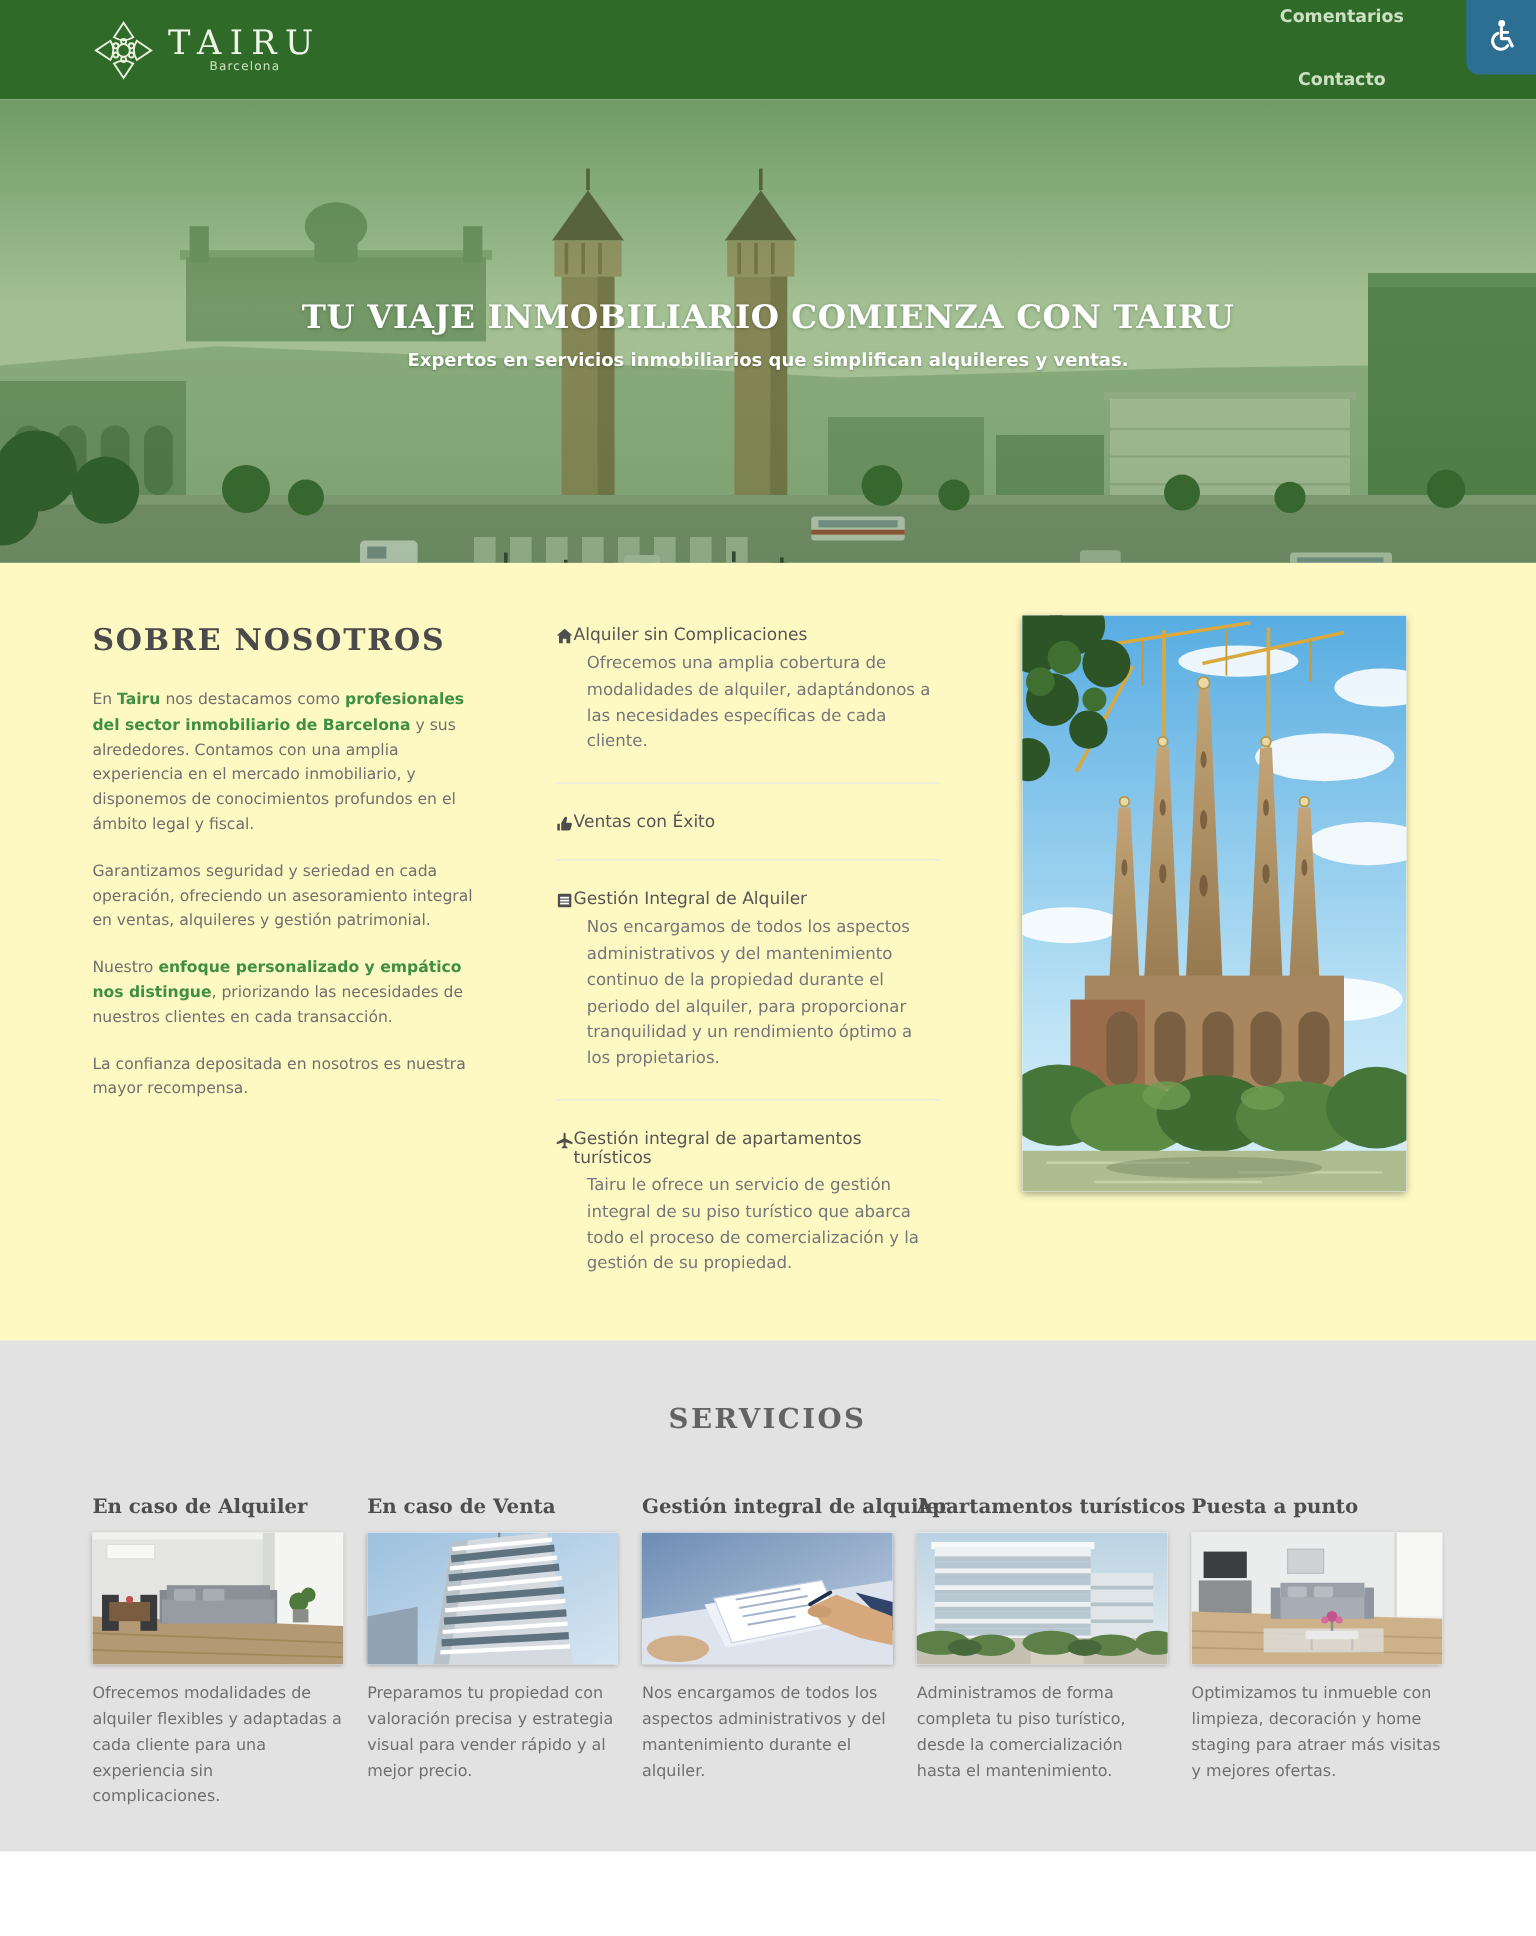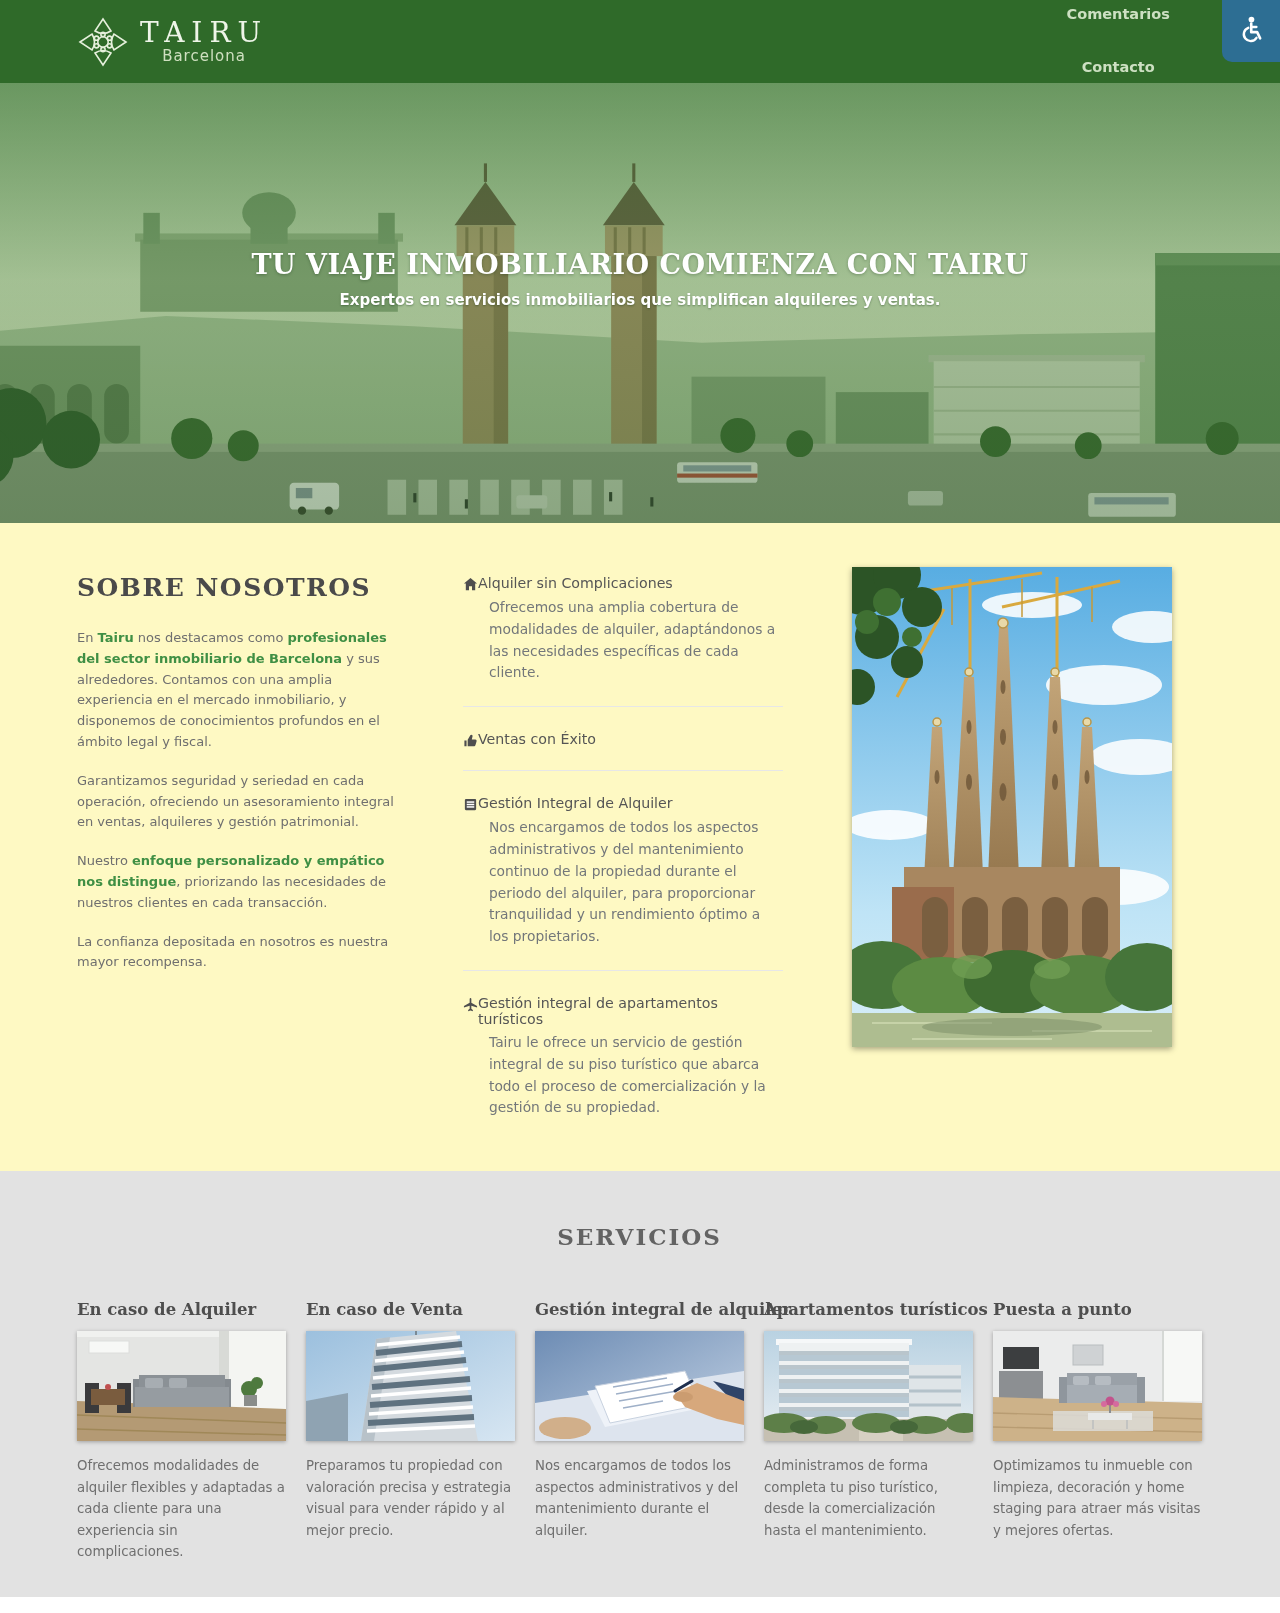--- a/index.html
+++ b/index.html
@@ -5,28 +5,28 @@
   * { box-sizing: border-box; }
   html,body { margin:0; padding:0; }
   body { width:1280px; background:#ffffff; font-family:"DejaVu Sans", sans-serif; }
 
   
   .header { position:relative; height:83px; background:#2f6a29; display:flex; align-items:center; padding-left:78px; }
   .logo { display:flex; align-items:center; gap:12px; cursor:pointer; }
   .logo-emblem { width:50px; height:50px; }
   .logo-textcol { display:flex; flex-direction:column; align-items:center; }
   .logo-title { font-family:"DejaVu Serif", serif; font-size:28px; font-weight:400; letter-spacing:7px; color:#eef5e8; line-height:1; }
-  .logo-sub { font-size:15px; color:#cfe0c0; letter-spacing:1px; margin-top:0; }
+  .logo-sub { font-size:10px; color:#cfe0c0; letter-spacing:1px; margin-top:0; }
   .nav { margin-left:auto; display:flex; align-items:center; gap:37px; padding-right:100px;flex-direction:column; }
   .nav-link { color:#cde0c2; font-size:14.5px; font-weight:bold; cursor:pointer; white-space:nowrap; }
   .flag { display:inline-flex; cursor:pointer; line-height:0; }
   .accessibility-btn { position:absolute; top:0; right:0; width:58px; height:62px; background:#2d6e93; border-radius:0 0 0 10px; display:flex; align-items:center; justify-content:center; cursor:pointer; }
 
   
-  .hero { position:relative; height:440px; overflow:hidden; background:#9dbb90; }
+  .hero { position:relative; height:386px; overflow:hidden; background:#9dbb90; }
   .hero-bg { position:absolute; inset:0; width:100%; height:100%; display:block; }
   .hero-content { position:absolute; left:0; right:0; top:166px; text-align:center; color:#ffffff; }
   .hero-title { font-family:"DejaVu Serif", serif; font-size:27px; font-weight:700; letter-spacing:0.5px; text-shadow:0 1px 3px rgba(20,50,20,0.35); margin:0; }
   .hero-subtitle { font-size:15px; font-weight:700; margin-top:11px; text-shadow:0 1px 2px rgba(20,50,20,0.4); }
 
   
   .about { display:flex; padding:44px 78px 52px 77px; background:#fef9c3; }
   .about-left { width:318px; flex:none; }
   .about-heading { font-family:"DejaVu Serif", serif; font-size:25px; font-weight:700; color:#4a4a4a; letter-spacing:1.5px; margin:6px 0 26px; }
   .about-left p { font-size:13px; line-height:1.6; color:#6f6f6f; margin:0 0 18px; }

